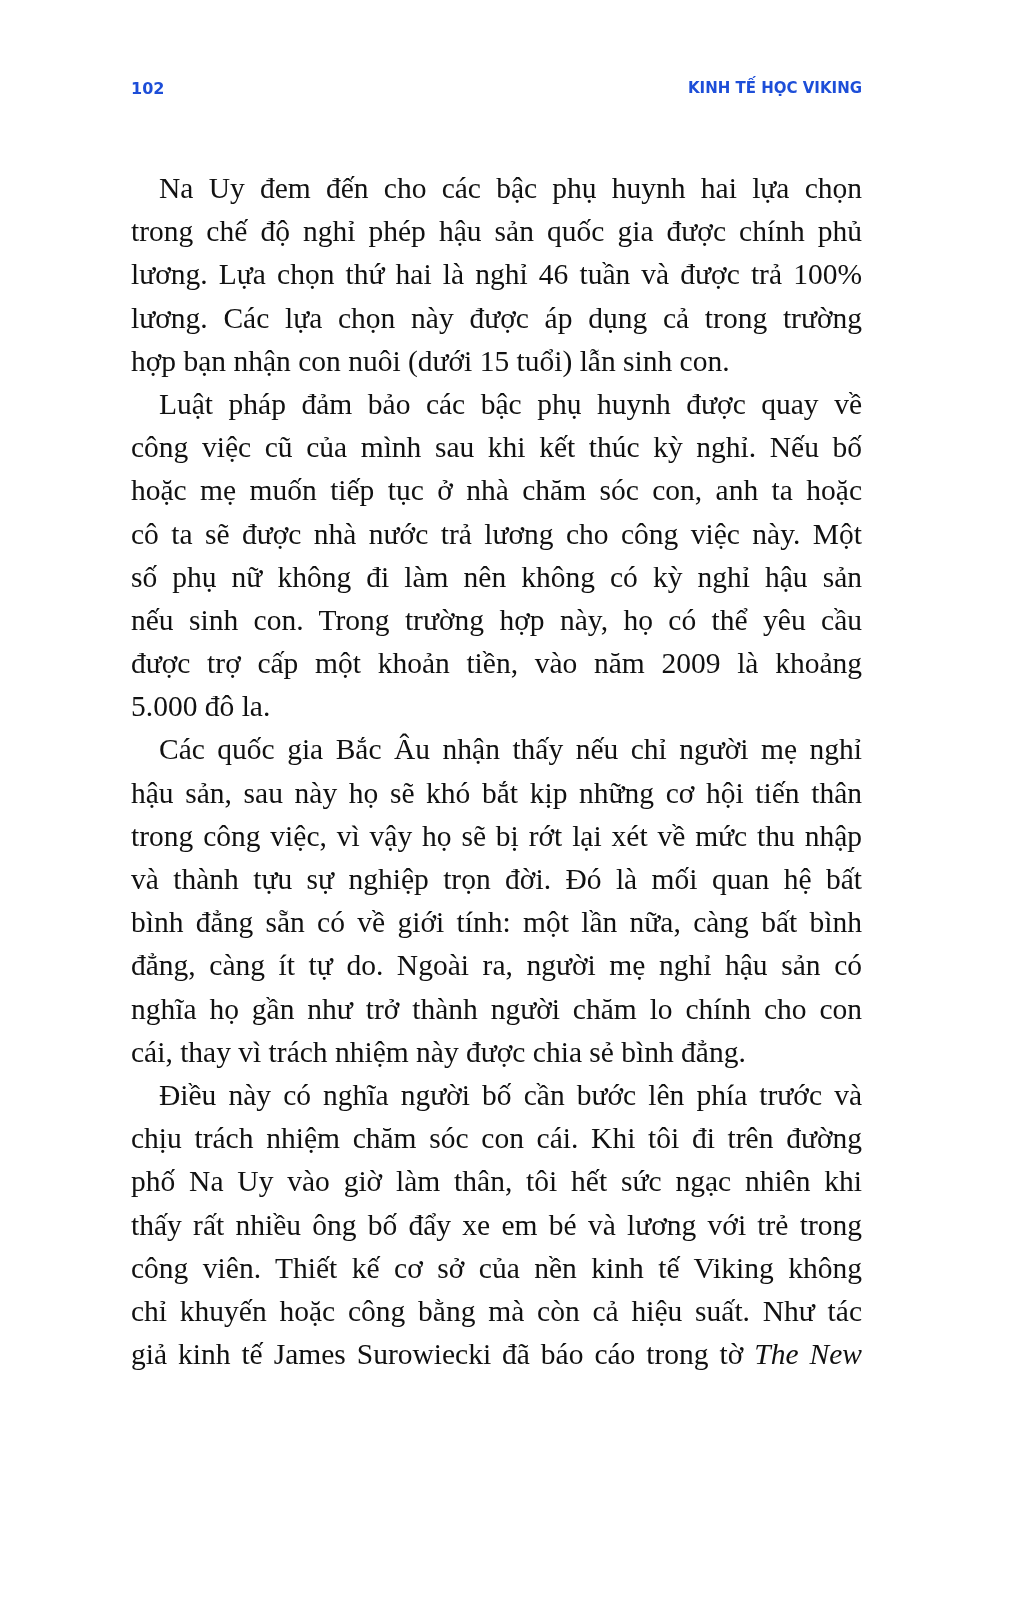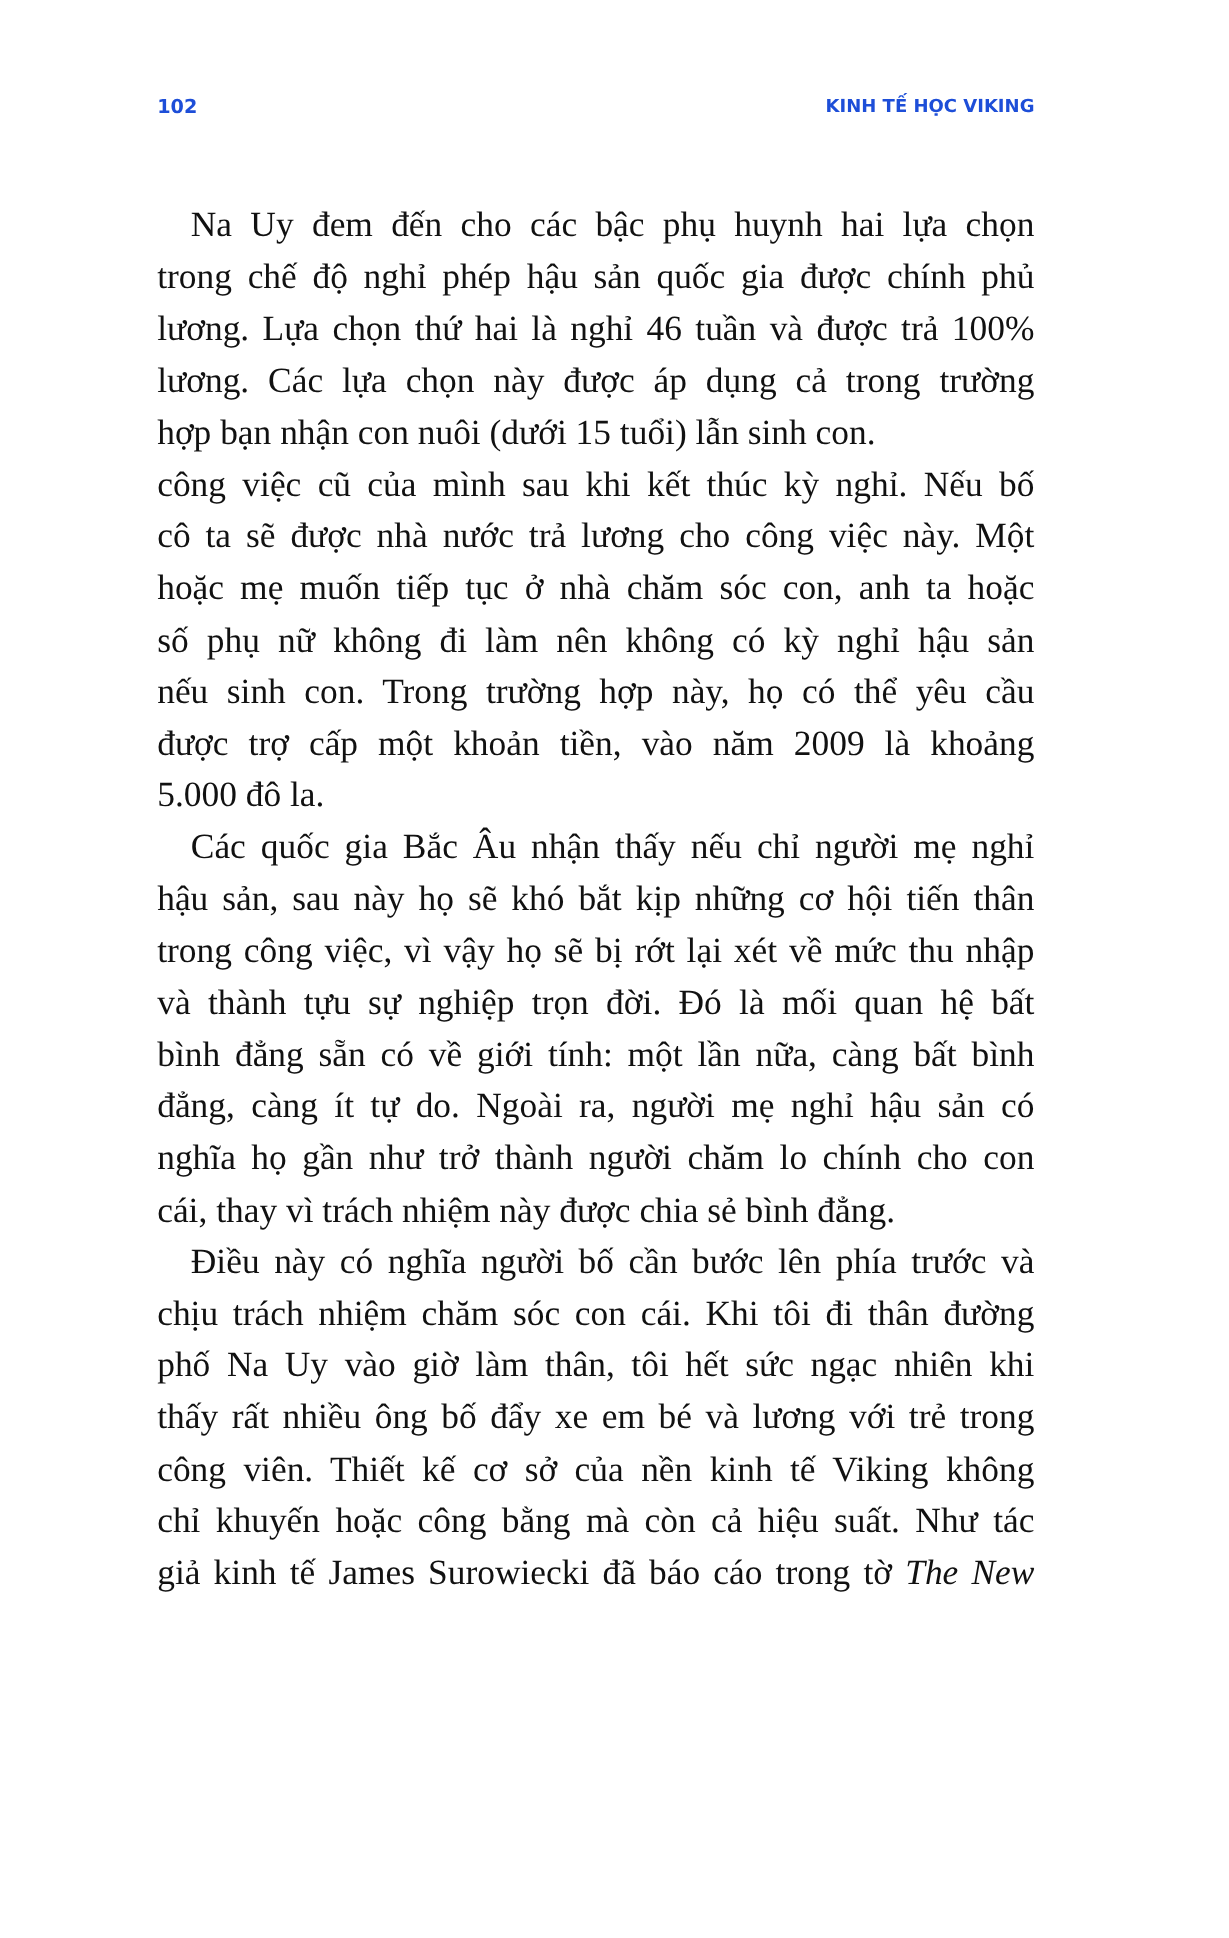--- a/index.html
+++ b/index.html
@@ -68,42 +68,43 @@
 
   <p class="para">
     <span class="line first">Na Uy đem đến cho các bậc phụ huynh hai lựa chọn</span>
     <span class="line">trong chế độ nghỉ phép hậu sản quốc gia được chính phủ</span>
     <span class="line">lương. Lựa chọn thứ hai là nghỉ 46 tuần và được trả 100%</span>
     <span class="line">lương. Các lựa chọn này được áp dụng cả trong trường</span>
     <span class="line last">hợp bạn nhận con nuôi (dưới 15 tuổi) lẫn sinh con.</span>
   </p>
 
   <p class="para">
+    <span class="line first">Luật pháp đảm bảo các bậc phụ huynh được quay về</span>
     <span class="line">công việc cũ của mình sau khi kết thúc kỳ nghỉ. Nếu bố</span>
+    <span class="line">hoặc mẹ muốn tiếp tục ở nhà chăm sóc con, anh ta hoặc</span>
     <span class="line">cô ta sẽ được nhà nước trả lương cho công việc này. Một</span>
-    <span class="line">hoặc mẹ muốn tiếp tục ở nhà chăm sóc con, anh ta hoặc</span>
     <span class="line">số phụ nữ không đi làm nên không có kỳ nghỉ hậu sản</span>
     <span class="line">nếu sinh con. Trong trường hợp này, họ có thể yêu cầu</span>
     <span class="line">được trợ cấp một khoản tiền, vào năm 2009 là khoảng</span>
     <span class="line last">5.000 đô la.</span>
   </p>
 
   <p class="para">
     <span class="line first">Các quốc gia Bắc Âu nhận thấy nếu chỉ người mẹ nghỉ</span>
     <span class="line">hậu sản, sau này họ sẽ khó bắt kịp những cơ hội tiến thân</span>
     <span class="line">trong công việc, vì vậy họ sẽ bị rớt lại xét về mức thu nhập</span>
     <span class="line">và thành tựu sự nghiệp trọn đời. Đó là mối quan hệ bất</span>
     <span class="line">bình đẳng sẵn có về giới tính: một lần nữa, càng bất bình</span>
     <span class="line">đẳng, càng ít tự do. Ngoài ra, người mẹ nghỉ hậu sản có</span>
     <span class="line">nghĩa họ gần như trở thành người chăm lo chính cho con</span>
     <span class="line last">cái, thay vì trách nhiệm này được chia sẻ bình đẳng.</span>
   </p>
 
   <p class="para">
     <span class="line first">Điều này có nghĩa người bố cần bước lên phía trước và</span>
-    <span class="line">chịu trách nhiệm chăm sóc con cái. Khi tôi đi thân đường</span>
+    <span class="line">chịu trách nhiệm chăm sóc con cái. Khi tôi đi trên đường</span>
     <span class="line">phố Na Uy vào giờ làm thân, tôi hết sức ngạc nhiên khi</span>
     <span class="line">thấy rất nhiều ông bố đẩy xe em bé và lương với trẻ trong</span>
     <span class="line">công viên. Thiết kế cơ sở của nền kinh tế Viking không</span>
     <span class="line">chỉ khuyến hoặc công bằng mà còn cả hiệu suất. Như tác</span>
     <span class="line"><span>giả kinh tế James Surowiecki đã báo cáo trong tờ </span><span class="italic">The New</span></span>
   </p>
 </main>
 
 </body></html>

